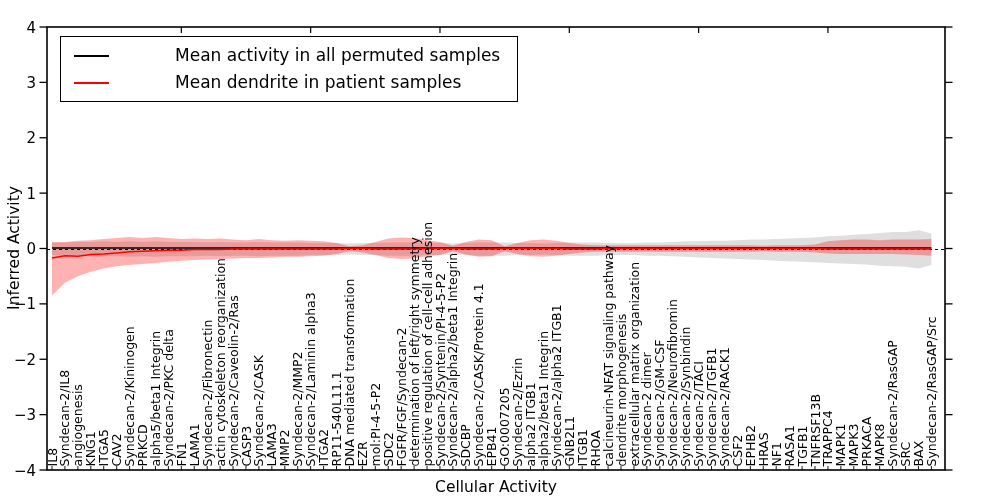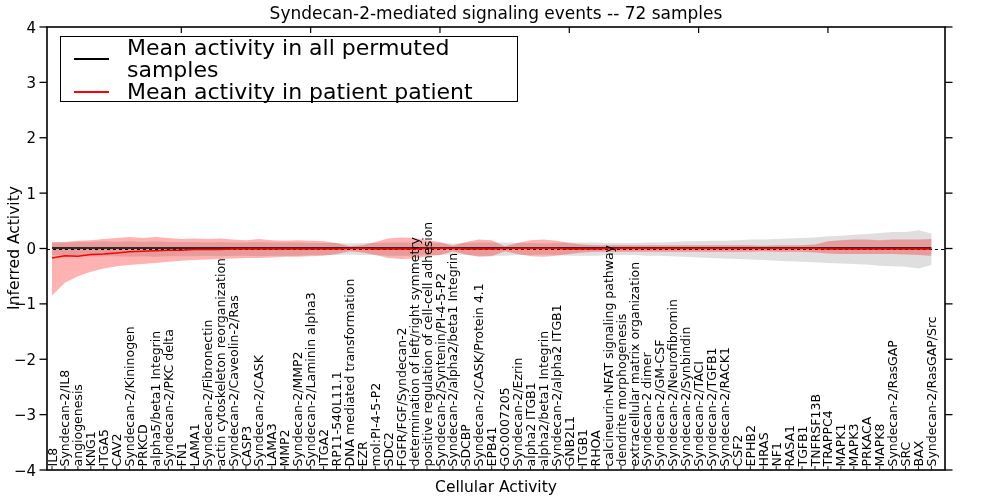--- a/index.html
+++ b/index.html
@@ -22,21 +22,21 @@
     position:absolute;left:14px;top:248px;
     transform:translate(-50%,-50%) rotate(-90deg);
     font-size:15.5px;white-space:nowrap;
   }
   .legend{
     position:absolute;left:60px;top:36px;width:458px;height:66px;
     border:1.6px solid #000;background:#fff;box-sizing:border-box;
     display:flex;flex-direction:column;justify-content:space-evenly;
     padding-left:13px;z-index:3;
   }
-  .legend-row{display:flex;align-items:center;font-size:22px;line-height:1;}
+  .legend-row{display:flex;align-items:center;font-size:17px;line-height:1;gap:48px;}
   .legend-line{display:inline-block;width:35px;height:2px;margin-right:18px;flex:0 0 auto;}
 </style>
 </head>
 <body>
 
 <div class="figure">
   <svg id="plot" width="1000" height="500" viewBox="0 0 1000 500">
       <polygon points="52.0,243.0 64.9,242.4 77.9,241.9 90.8,241.9 103.7,241.3 116.7,241.9 129.6,241.3 142.5,241.9 155.5,241.3 168.4,241.9 181.3,241.9 194.3,241.9 207.2,242.4 220.1,241.9 233.1,242.4 246.0,242.4 258.9,241.9 271.9,242.4 284.8,242.4 297.7,242.4 310.6,243.0 323.6,243.0 336.5,243.0 349.4,243.5 362.4,243.0 375.3,243.0 388.2,242.4 401.2,242.4 414.1,242.4 427.0,243.0 440.0,243.0 452.9,243.5 465.8,243.0 478.8,242.4 491.7,242.4 504.6,242.4 517.6,243.0 530.5,243.0 543.4,243.5 556.4,243.0 569.3,242.4 582.2,242.4 595.2,242.4 608.1,243.0 621.0,243.0 634.0,243.0 646.9,242.4 659.8,242.4 672.8,241.9 685.7,241.3 698.6,241.3 711.6,240.7 724.5,240.7 737.4,240.2 750.3,239.6 763.3,239.6 776.2,239.1 789.1,238.5 802.1,238.0 815.0,237.4 827.9,236.3 840.9,235.8 853.8,234.7 866.7,234.1 879.7,233.0 892.6,231.9 905.5,231.9 918.5,230.2 931.4,233.5 931.4,265.1 918.5,268.4 905.5,266.8 892.6,266.2 879.7,265.7 866.7,264.6 853.8,264.0 840.9,263.5 827.9,262.9 815.0,262.3 802.1,261.8 789.1,261.2 776.2,260.7 763.3,260.1 750.3,259.6 737.4,259.0 724.5,258.5 711.6,257.9 698.6,257.4 685.7,256.8 672.8,256.3 659.8,255.7 646.9,255.7 634.0,255.1 621.0,255.1 608.1,255.1 595.2,255.7 582.2,255.7 569.3,255.7 556.4,255.1 543.4,254.6 530.5,255.1 517.6,255.1 504.6,255.7 491.7,255.7 478.8,255.7 465.8,255.1 452.9,254.6 440.0,255.1 427.0,255.1 414.1,255.7 401.2,255.7 388.2,255.7 375.3,255.1 362.4,255.1 349.4,254.6 336.5,255.1 323.6,255.1 310.6,255.1 297.7,255.7 284.8,255.7 271.9,255.7 258.9,256.3 246.0,255.7 233.1,255.7 220.1,256.3 207.2,255.7 194.3,256.3 181.3,256.3 168.4,256.3 155.5,256.8 142.5,256.3 129.6,256.8 116.7,256.3 103.7,256.3 90.8,256.3 77.9,255.7 64.9,255.7 52.0,255.1" fill="rgba(110,110,110,0.22)" stroke="none"></polygon>
       <polygon points="52.0,241.9 64.9,241.9 77.9,240.7 90.8,240.2 103.7,239.1 116.7,238.0 129.6,236.9 142.5,238.0 155.5,236.9 168.4,238.0 181.3,239.1 194.3,238.5 207.2,239.1 220.1,238.5 233.1,239.6 246.0,240.2 258.9,239.1 271.9,240.2 284.8,240.7 297.7,240.2 310.6,240.7 323.6,241.3 336.5,243.0 349.4,246.3 362.4,245.2 375.3,241.9 388.2,238.5 401.2,237.4 414.1,238.0 427.0,240.2 440.0,241.9 452.9,245.7 465.8,241.9 478.8,239.6 491.7,240.2 504.6,246.3 517.6,243.0 530.5,240.2 543.4,239.6 556.4,240.7 569.3,243.0 582.2,244.6 595.2,245.2 608.1,245.2 621.0,245.2 634.0,245.2 646.9,245.2 659.8,245.2 672.8,245.2 685.7,245.2 698.6,245.2 711.6,245.2 724.5,245.2 737.4,245.2 750.3,245.2 763.3,245.7 776.2,245.2 789.1,245.2 802.1,245.2 815.0,244.6 827.9,241.3 840.9,240.2 853.8,239.6 866.7,239.6 879.7,240.2 892.6,239.6 905.5,239.6 918.5,239.6 931.4,239.1 931.4,255.7 918.5,255.1 905.5,254.6 892.6,254.0 879.7,254.0 866.7,254.0 853.8,254.0 840.9,254.0 827.9,253.5 815.0,252.4 802.1,251.8 789.1,251.8 776.2,251.8 763.3,251.3 750.3,251.8 737.4,251.8 724.5,251.8 711.6,251.8 698.6,251.8 685.7,251.8 672.8,251.8 659.8,251.8 646.9,251.8 634.0,251.8 621.0,251.8 608.1,251.8 595.2,251.8 582.2,252.4 569.3,254.0 556.4,255.7 543.4,256.8 530.5,256.3 517.6,254.0 504.6,251.3 491.7,256.3 478.8,256.8 465.8,254.6 452.9,251.3 440.0,255.1 427.0,256.3 414.1,258.5 401.2,259.0 388.2,257.9 375.3,255.1 362.4,252.4 349.4,251.3 336.5,254.0 323.6,255.7 310.6,256.3 297.7,256.8 284.8,256.8 271.9,257.4 258.9,257.9 246.0,257.9 233.1,258.5 220.1,259.0 207.2,259.6 194.3,260.1 181.3,260.7 168.4,261.8 155.5,262.9 142.5,264.0 129.6,265.1 116.7,266.2 103.7,268.4 90.8,271.8 77.9,276.2 64.9,282.8 52.0,295.6" fill="rgba(255,0,0,0.30)" stroke="none"></polygon>
       <line x1="47" x2="945" y1="249.5" y2="249.5" stroke="#000000" stroke-width="1.2" stroke-dasharray="3,3"></line>
@@ -209,27 +209,26 @@
       <text x="845.4" y="466.5" font-size="12.5" text-anchor="start" transform="rotate(-90 845.4 466.5)">MAPK1</text>
       <text x="858.3" y="466.5" font-size="12.5" text-anchor="start" transform="rotate(-90 858.3 466.5)">MAPK3</text>
       <text x="871.2" y="466.5" font-size="12.5" text-anchor="start" transform="rotate(-90 871.2 466.5)">PRKACA</text>
       <text x="884.2" y="466.5" font-size="12.5" text-anchor="start" transform="rotate(-90 884.2 466.5)">MAPK8</text>
       <text x="897.1" y="466.5" font-size="12.5" text-anchor="start" transform="rotate(-90 897.1 466.5)">Syndecan-2/RasGAP</text>
       <text x="910.0" y="466.5" font-size="12.5" text-anchor="start" transform="rotate(-90 910.0 466.5)">SRC</text>
       <text x="923.0" y="466.5" font-size="12.5" text-anchor="start" transform="rotate(-90 923.0 466.5)">BAX</text>
       <text x="935.9" y="466.5" font-size="12.5" text-anchor="start" transform="rotate(-90 935.9 466.5)">Syndecan-2/RasGAP/Src</text>
     </svg>
 
-  <div class="title">Syndecan-2-mediated signaling events -- 72 samples</div>
   <div class="ylabel">Inferred Activity</div>
   <div class="xlabel">Cellular Activity</div>
 
   <div class="legend">
     <div class="legend-row">
       <span class="legend-line" style="background: rgb(0, 0, 0);"></span>
       <span>Mean activity in all permuted samples</span>
     </div>
     <div class="legend-row">
       <span class="legend-line" style="background: rgb(255, 0, 0);"></span>
-      <span>Mean activity in patient patient</span>
+      <span>Mean dendrite in patient samples</span>
     </div>
   </div>
 </div>
 
 </body></html>

